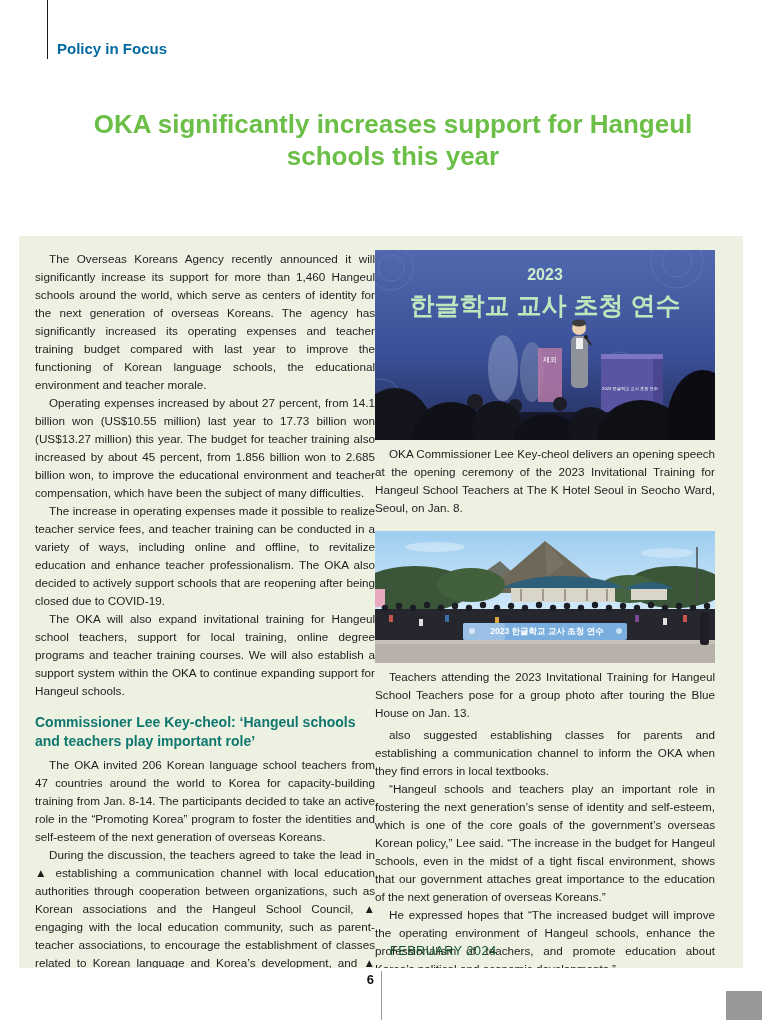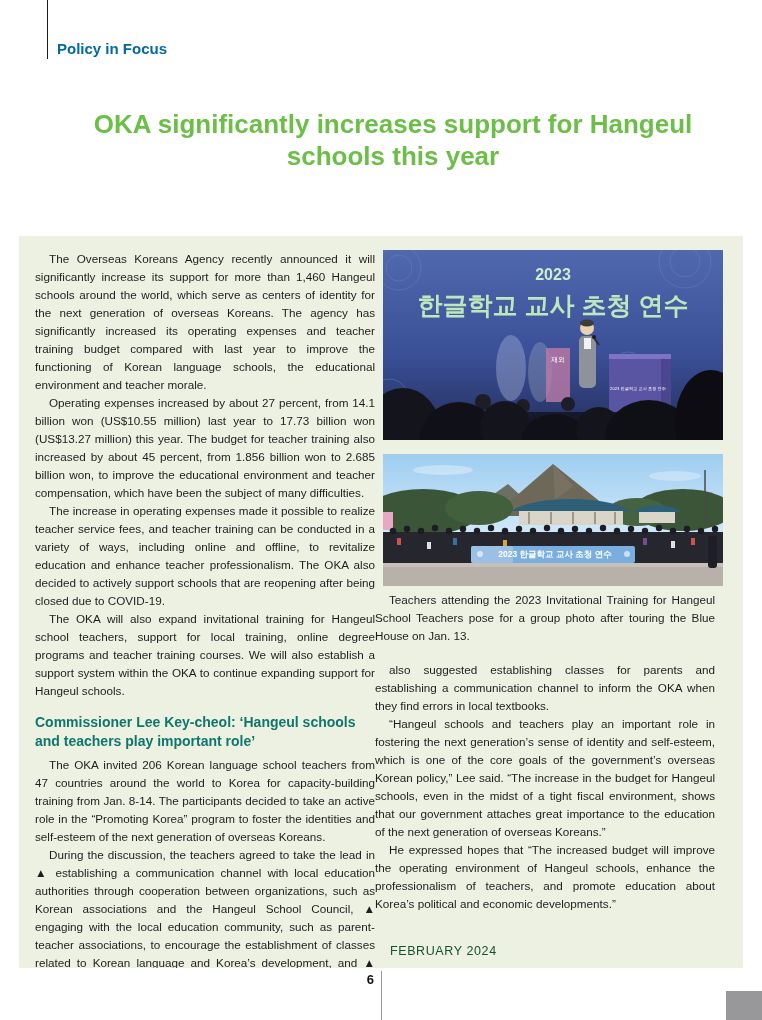--- a/index.html
+++ b/index.html
@@ -24,27 +24,27 @@
     position:absolute; left:19px; top:236px; width:724px; height:732px;
     background:#edf1e2; display:flex; padding:14px 16px; overflow:hidden;
   }
   .col { width:340px; }
   .col p {
     font-size:11.7px; line-height:18px; text-align:justify; text-indent:14px; color:#1e1e1e;
   }
   .subhead {
     margin:13px 0 5px; font-size:14px; line-height:19px; font-weight:bold; color:#0f766e;
   }
-  .photo-frame { width:340px; line-height:0;margin-left:8px; }
+  .photo-frame { width:340px; line-height:0; }
   .photo-frame svg { display:block; }
   .caption {
     margin:5px 0 0; font-size:10.4px; line-height:14px; text-align:justify; color:#2a2a2a;
   }
   .photo2-block { margin-top:14px; }
-  .right-text { margin-top:16px; }
+  .right-text { margin-top:4px; }
   .footer-page-num { position:absolute; left:352px; top:972px; width:22px; text-align:right; font-size:13px; font-weight:bold; color:#111; }
   .footer-rule { position:absolute; left:381px; top:971px; width:1px; height:49px; background:#9a9a9a; }
   .footer-issue { position:absolute; left:390px; top:944px; font-size:12.5px; letter-spacing:0.6px; color:#14532d; }
   .corner-tab { position:absolute; left:726px; top:991px; width:36px; height:29px; background:#98989a; }
 </style>
 </head>
 <body>
 
 <div class="page">
 
@@ -113,20 +113,21 @@
             <ellipse cx="20" cy="182" rx="38" ry="44" fill="#14141c"></ellipse>
             <ellipse cx="76" cy="192" rx="40" ry="40" fill="#101018"></ellipse>
             <circle cx="122" cy="176" r="25" fill="#14141c"></circle>
             <ellipse cx="172" cy="192" rx="34" ry="28" fill="#101018"></ellipse>
             <circle cx="216" cy="180" r="23" fill="#14141c"></circle>
             <ellipse cx="266" cy="188" rx="44" ry="38" fill="#0f0f16"></ellipse>
             <ellipse cx="328" cy="172" rx="36" ry="52" fill="#0c0c12"></ellipse>
           </g>
         </svg>
       </div>
+      <p class="caption">OKA Commissioner Lee Key-cheol delivers an opening speech at the opening ceremony of the 2023 Invitational Training for Hangeul School Teachers at The K Hotel Seoul in Seocho Ward, Seoul, on Jan. 8.</p>
 
       <div class="photo-frame photo2-block">
         <svg width="340" height="132" viewBox="0 0 340 132">
           <defs>
             <linearGradient id="skyBg" x1="0" y1="0" x2="0" y2="1">
               <stop offset="0" stop-color="#9ecdf0"></stop>
               <stop offset="1" stop-color="#cfe8fa"></stop>
             </linearGradient>
           </defs>
           <rect width="340" height="78" fill="url(#skyBg)"></rect>

